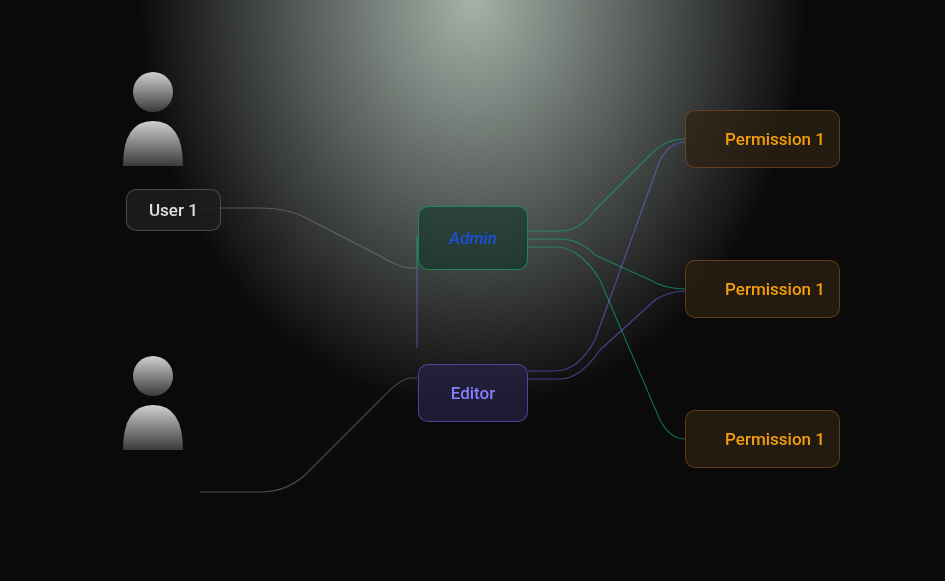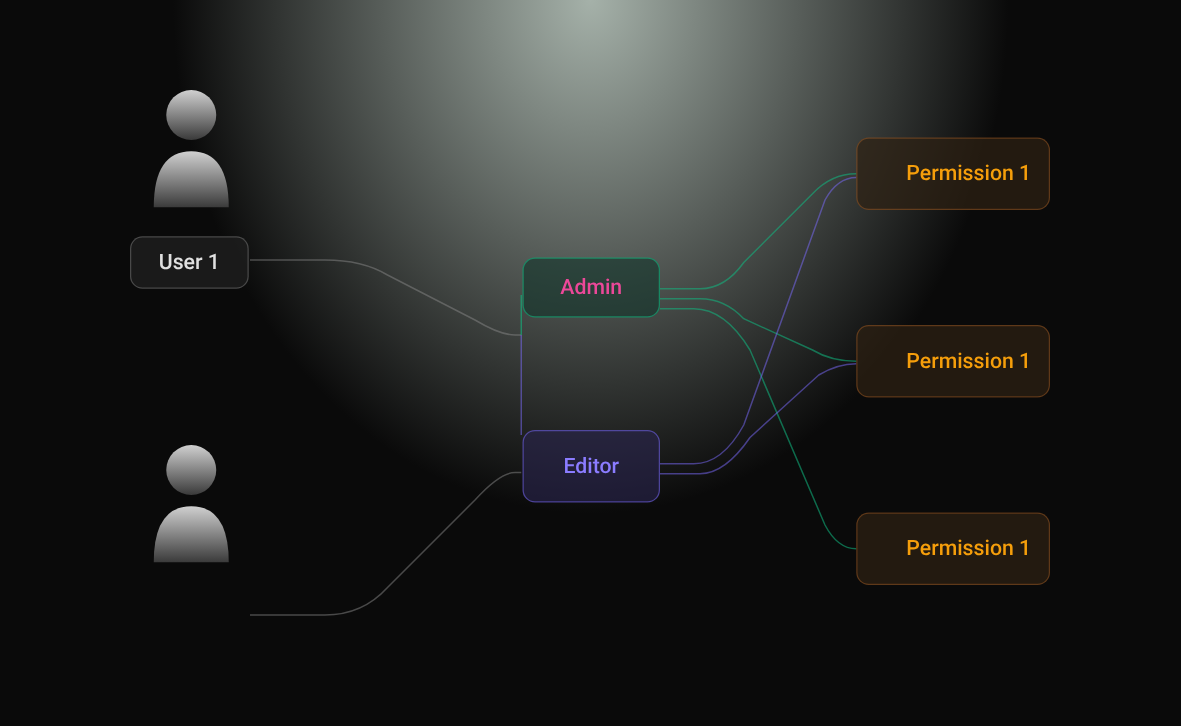--- a/index.html
+++ b/index.html
@@ -51,23 +51,24 @@
     .user-box {
       background: rgba(30, 30, 30, 0.8);
       border: 1px solid rgba(120, 120, 120, 0.5);
       color: #e0e0e0;
       padding: 10px 22px;
     }
 
     .admin-box {
       background: rgba(16, 51, 41, 0.6);
       border: 1px solid rgba(16, 185, 129, 0.6);
-      color: #ec4899;
+      color: #1d4ed8;
       width: 110px;
-      height: 48px;
+      height: 64px;
+      font-style: italic;
     }
 
     .editor-box {
       background: rgba(42, 37, 78, 0.6);
       border: 1px solid rgba(124, 107, 255, 0.5);
       color: #8b7cff;
       width: 110px;
       height: 58px;
     }
 
@@ -112,21 +113,21 @@
         <linearGradient id="ug1" x1="0" y1="0" x2="0" y2="1">
           <stop offset="0" stop-color="#d0d0d0"></stop>
           <stop offset="1" stop-color="#3a3a3a"></stop>
         </linearGradient>
       </defs>
       <circle cx="40" cy="26" r="20" fill="url(#ug1)"></circle>
       <path d="M 10 100 Q 10 55 40 55 Q 70 55 70 100 Z" fill="url(#ug1)"></path>
     </svg>
   </div>
 
-  <div class="node-box user-box" style="left:104px; top:189px;">
+  <div class="node-box user-box" style="left:126px; top:189px;">
     <span>User 1</span>
   </div>
 
   <div class="user-icon" style="left:113px; top:350px;">
     <svg viewBox="0 0 80 100">
       <defs>
         <linearGradient id="ug2" x1="0" y1="0" x2="0" y2="1">
           <stop offset="0" stop-color="#d0d0d0"></stop>
           <stop offset="1" stop-color="#3a3a3a"></stop>
         </linearGradient>
@@ -134,21 +135,21 @@
       <circle cx="40" cy="26" r="20" fill="url(#ug2)"></circle>
       <path d="M 10 100 Q 10 55 40 55 Q 70 55 70 100 Z" fill="url(#ug2)"></path>
     </svg>
   </div>
 
 
   <div class="node-box admin-box" style="left:418px; top:206px;">
     <span>Admin</span>
   </div>
 
-  <div class="node-box editor-box" style="left:418px; top:344px;justify-content:center;">
+  <div class="node-box editor-box" style="left:418px; top:364px;justify-content:center;">
     <span>Editor</span>
   </div>
 
   <div class="node-box permission-box" style="left:685px; top:110px;">
     <span>Permission 1</span>
   </div>
 
   <div class="node-box permission-box" style="left:685px; top:260px;">
     <span>Permission 1</span>
   </div>

